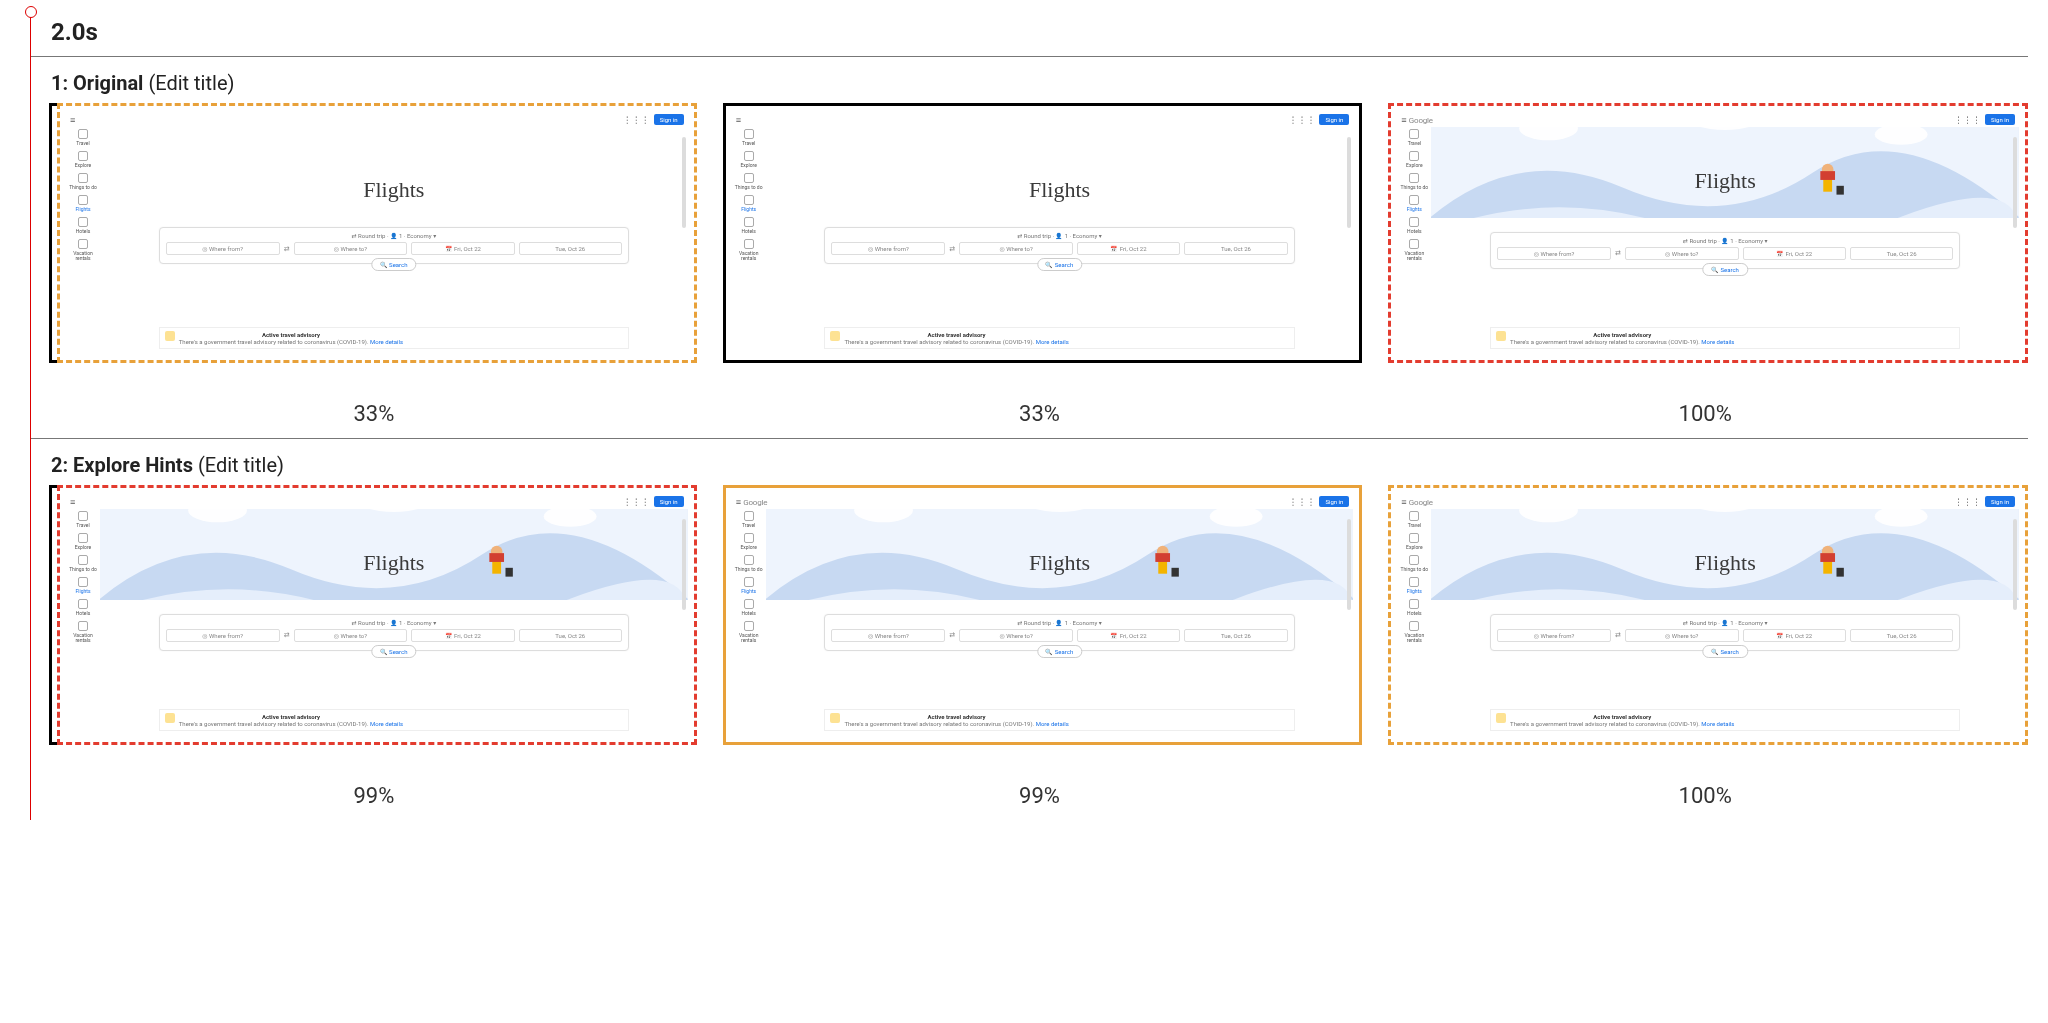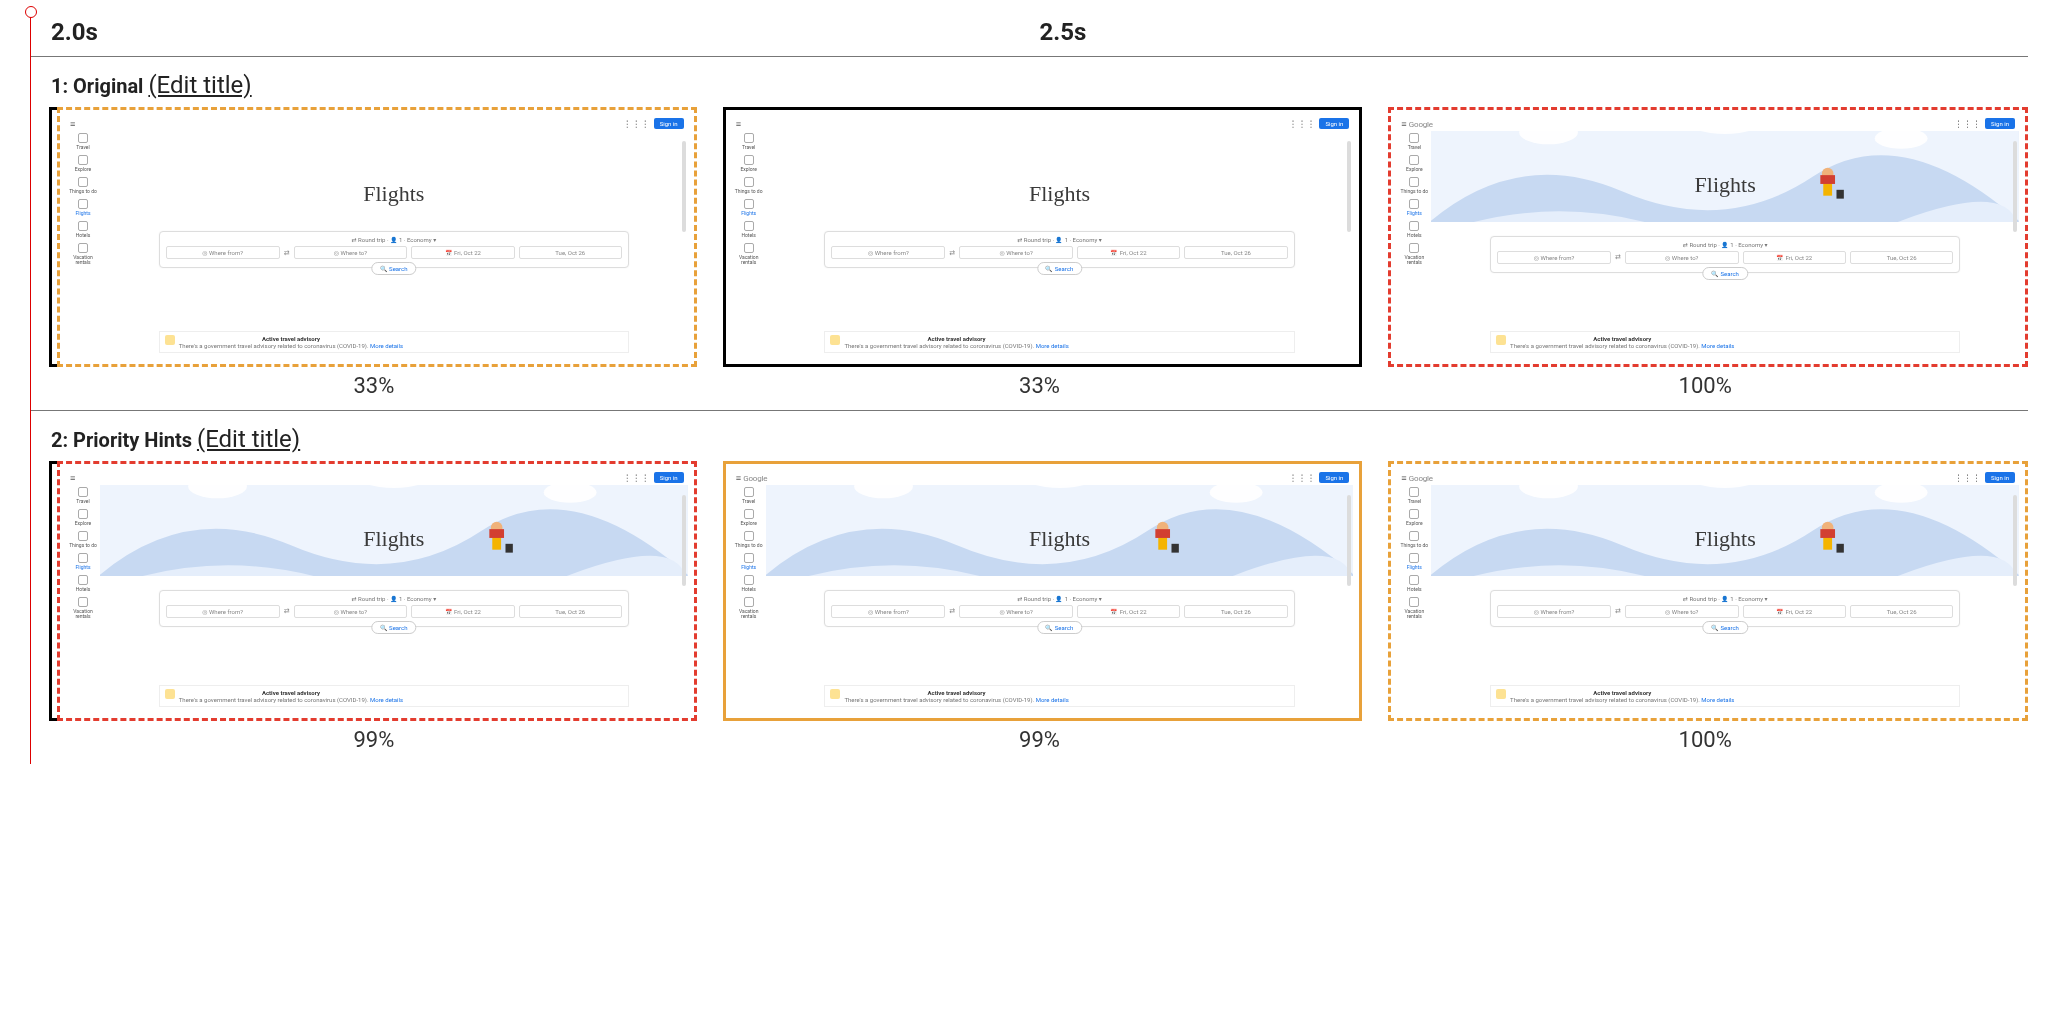--- a/index.html
+++ b/index.html
@@ -40,22 +40,21 @@
     padding: 14px 0 12px 20px;
   }
   .row-title {
     font-size: 20px;
     padding-bottom: 8px;
   }
   .row-title .tnum { font-weight: 700; }
   .row-title .tname { font-weight: 700; }
   .row-title .edit {
     font-weight: 400;
-    text-decoration: underline;
-    font-size: 24px;
+    font-size: 20px;
     color: #222;
     cursor: pointer;
   }
   .frames {
     display: flex;
     gap: 20px;
   }
   .frame-col {
     flex: 1;
     text-align: center;
@@ -81,20 +80,21 @@
     overflow: hidden;
   }
   .thumb.solid { border-style: solid; }
   .b-orange { border-color: #e8a13a; }
   .b-red    { border-color: #e33c2f; }
   .b-black  { border-color: #000; border-style: solid; }
   .pct {
     font-size: 22px;
     padding-top: 6px;
     color: #333;
+    margin-top: 32px;
   }
   
   .gf {
     position: absolute; inset: 6px;
     font-size: 7px;
     color: #444;
   }
   .gf .topbar {
     display: flex; justify-content: space-between; align-items: center;
     padding: 2px 4px;
@@ -165,21 +165,20 @@
   }
   .gf.no-img .hero{background:#fff;}
 </style>
 </head>
 <body>
 
 <div class="timeline">
 
   <div class="time-header">
     <div class="time-col">2.0s</div>
-    <div class="time-col">2.5s</div>
   </div>
 
   <div class="test-row">
     <div class="row-title">
       <span class="tnum">1:</span>
       <span class="tname">Original</span>
       <span class="edit">(Edit title)</span>
     </div>
     <div class="frames">
       <div class="frame-col">
@@ -345,21 +344,21 @@
             </div>
         </div>
         <div class="pct">100%</div>
       </div>
     </div>
   </div>
 
   <div class="test-row" style="border-bottom:none;">
     <div class="row-title">
       <span class="tnum">2:</span>
-      <span class="tname">Priority Hints</span>
+      <span class="tname">Explore Hints</span>
       <span class="edit">(Edit title)</span>
     </div>
     <div class="frames">
       <div class="frame-col">
         <div class="thumb-wrap">
           <div class="left-bracket"></div>
           <div class="thumb b-red">
   <div class="gf ">
     <div class="topbar">
       <span class="hamb">≡  </span>

